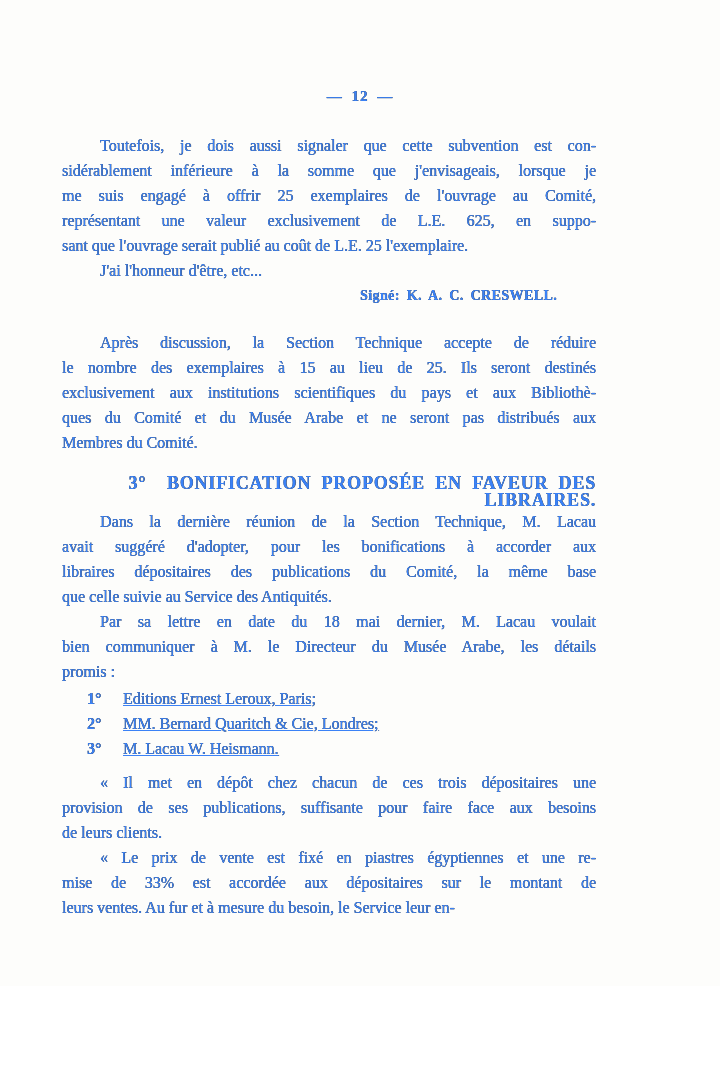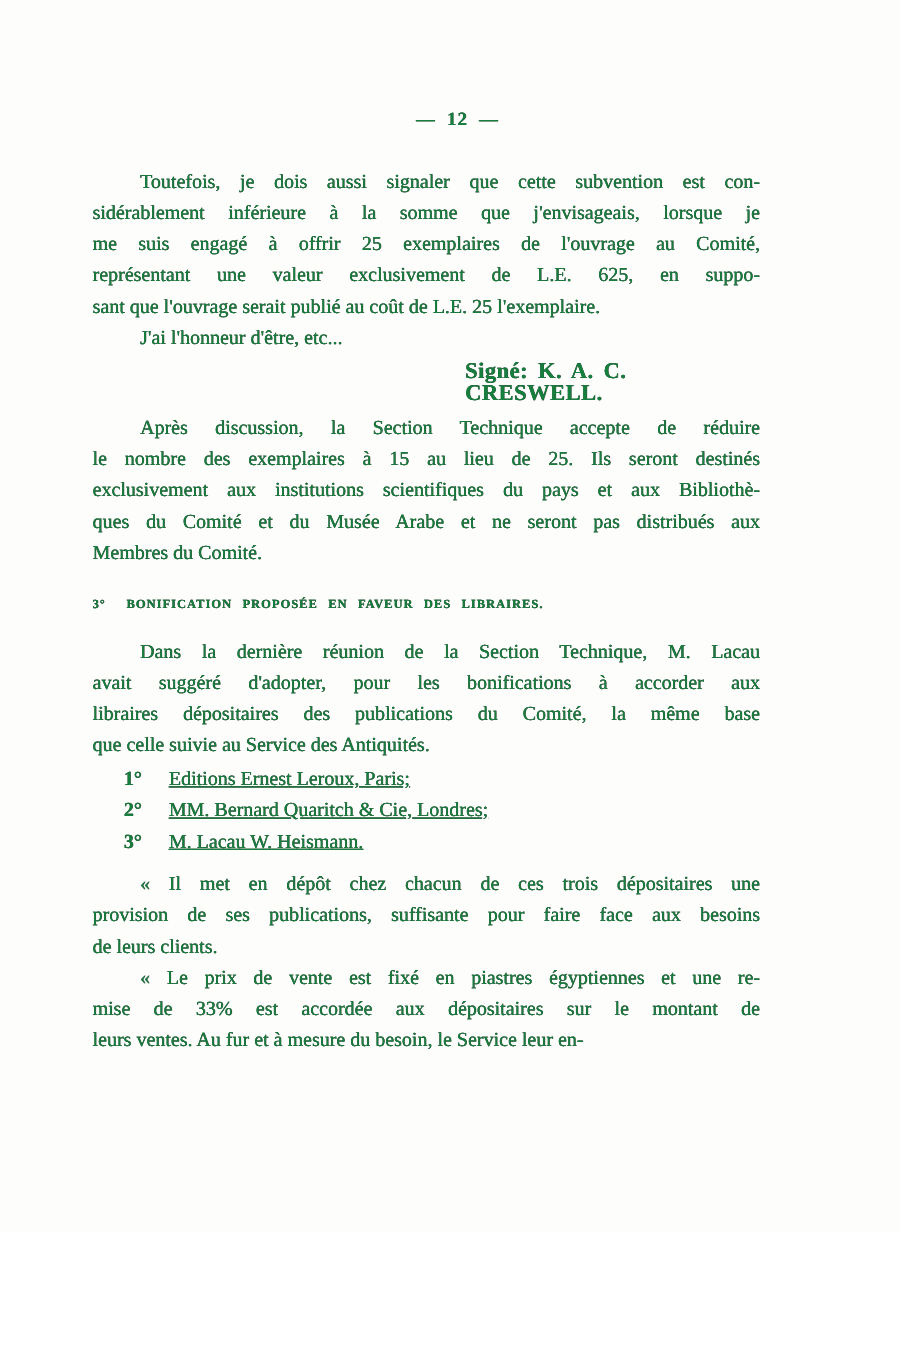--- a/index.html
+++ b/index.html
@@ -5,30 +5,29 @@
   html, body {
     margin: 0;
     padding: 0;
     background: #ffffff;
   }
   .page {
     position: relative;
     width: 720px;
     height: 986px;
     background: #fdfdfb;
-    color: #15803d;
+    color: #3b82f6;
     font-family: "Liberation Serif", "DejaVu Serif", serif;
     font-size: 16px;
     line-height: 25px;
     overflow: hidden;
     
     text-shadow: 0 0 0.45px rgba(20,20,20,0.85), 0.3px 0 0 rgba(20,20,20,0.5);
     box-sizing: border-box;
     padding-top: 88px;
-    padding-left: 12px;
   }
   .page-number {
     height: 16px;
     line-height: 16px;
     text-align: center;
     font-size: 15px;
     font-weight: bold;
     letter-spacing: 1px;
     word-spacing: 4px;
   }
@@ -43,32 +42,32 @@
   }
   .paragraph .line.first { text-indent: 38px; }
   .paragraph .line.last { text-align-last: left; }
   
   [data-name="paragraph-subvention"]        { margin-top: 29px; }
   [data-name="signature-line"] {
     margin-top: 4px;
     margin-left: 298px;
     height: 18px;
     line-height: 18px;
-    font-size: 18px;
+    font-size: 14px;
     font-weight: bold;
     letter-spacing: 0.4px;
     word-spacing: 3px;
   }
   [data-name="paragraph-apres-discussion"]  { margin-top: 25px; }
   [data-name="section-heading"] {
     margin-top: 20px;
     height: 17px;
     line-height: 17px;
-    text-align: left;
-    font-size: 10px;
+    text-align: right;
+    font-size: 18px;
     font-weight: bold;
     letter-spacing: 0.8px;
     word-spacing: 5px;
     white-space: pre-wrap;
   }
   [data-name="paragraph-derniere-reunion"]  { margin-top: 17px; }
   [data-name="paragraph-depositaires-intro"]{ margin-top: 8px; }
   [data-name="depositaires-list"]           { margin-top: 2px; text-decoration: underline; }
   [data-name="paragraph-depot"]             { margin-top: 9px; }
   .list .list-row { margin-left: 25px; }
@@ -102,20 +101,25 @@
         <div class="line" data-name="text-line">ques du Comité et du Musée Arabe et ne seront pas distribués aux</div>
         <div class="line last" data-name="text-line">Membres du Comité.</div>
       </div>
       <div class="block heading" data-name="section-heading">3°  BONIFICATION PROPOSÉE EN FAVEUR DES LIBRAIRES.</div>
       <div class="block paragraph" data-name="paragraph-derniere-reunion">
         <div class="line first" data-name="text-line">Dans la dernière réunion de la Section Technique, M. Lacau</div>
         <div class="line" data-name="text-line">avait suggéré d'adopter, pour les bonifications à accorder aux</div>
         <div class="line" data-name="text-line">libraires dépositaires des publications du Comité, la même base</div>
         <div class="line last" data-name="text-line">que celle suivie au Service des Antiquités.</div>
       </div>
+      <div class="block paragraph" data-name="paragraph-lettre">
+        <div class="line first" data-name="text-line">Par sa lettre en date du 18 mai dernier, M. Lacau voulait</div>
+        <div class="line" data-name="text-line">bien communiquer à M. le Directeur du Musée Arabe, les détails</div>
+        <div class="line last" data-name="text-line">promis :</div>
+      </div>
       <div class="block list" data-name="depositaires-list">
         <div class="list-row" data-name="list-item"><span class="num" data-name="list-item-number">1°</span><span class="txt" data-name="list-item-text">Editions Ernest Leroux, Paris;</span></div>
         <div class="list-row" data-name="list-item"><span class="num" data-name="list-item-number">2°</span><span class="txt" data-name="list-item-text">MM. Bernard Quaritch &amp; Cie, Londres;</span></div>
         <div class="list-row" data-name="list-item"><span class="num" data-name="list-item-number">3°</span><span class="txt" data-name="list-item-text">M. Lacau W. Heismann.</span></div>
       </div>
       <div class="block paragraph" data-name="paragraph-depot">
         <div class="line first" data-name="text-line">« Il met en dépôt chez chacun de ces trois dépositaires une</div>
         <div class="line" data-name="text-line">provision de ses publications, suffisante pour faire face aux besoins</div>
         <div class="line last" data-name="text-line">de leurs clients.</div>
       </div>

